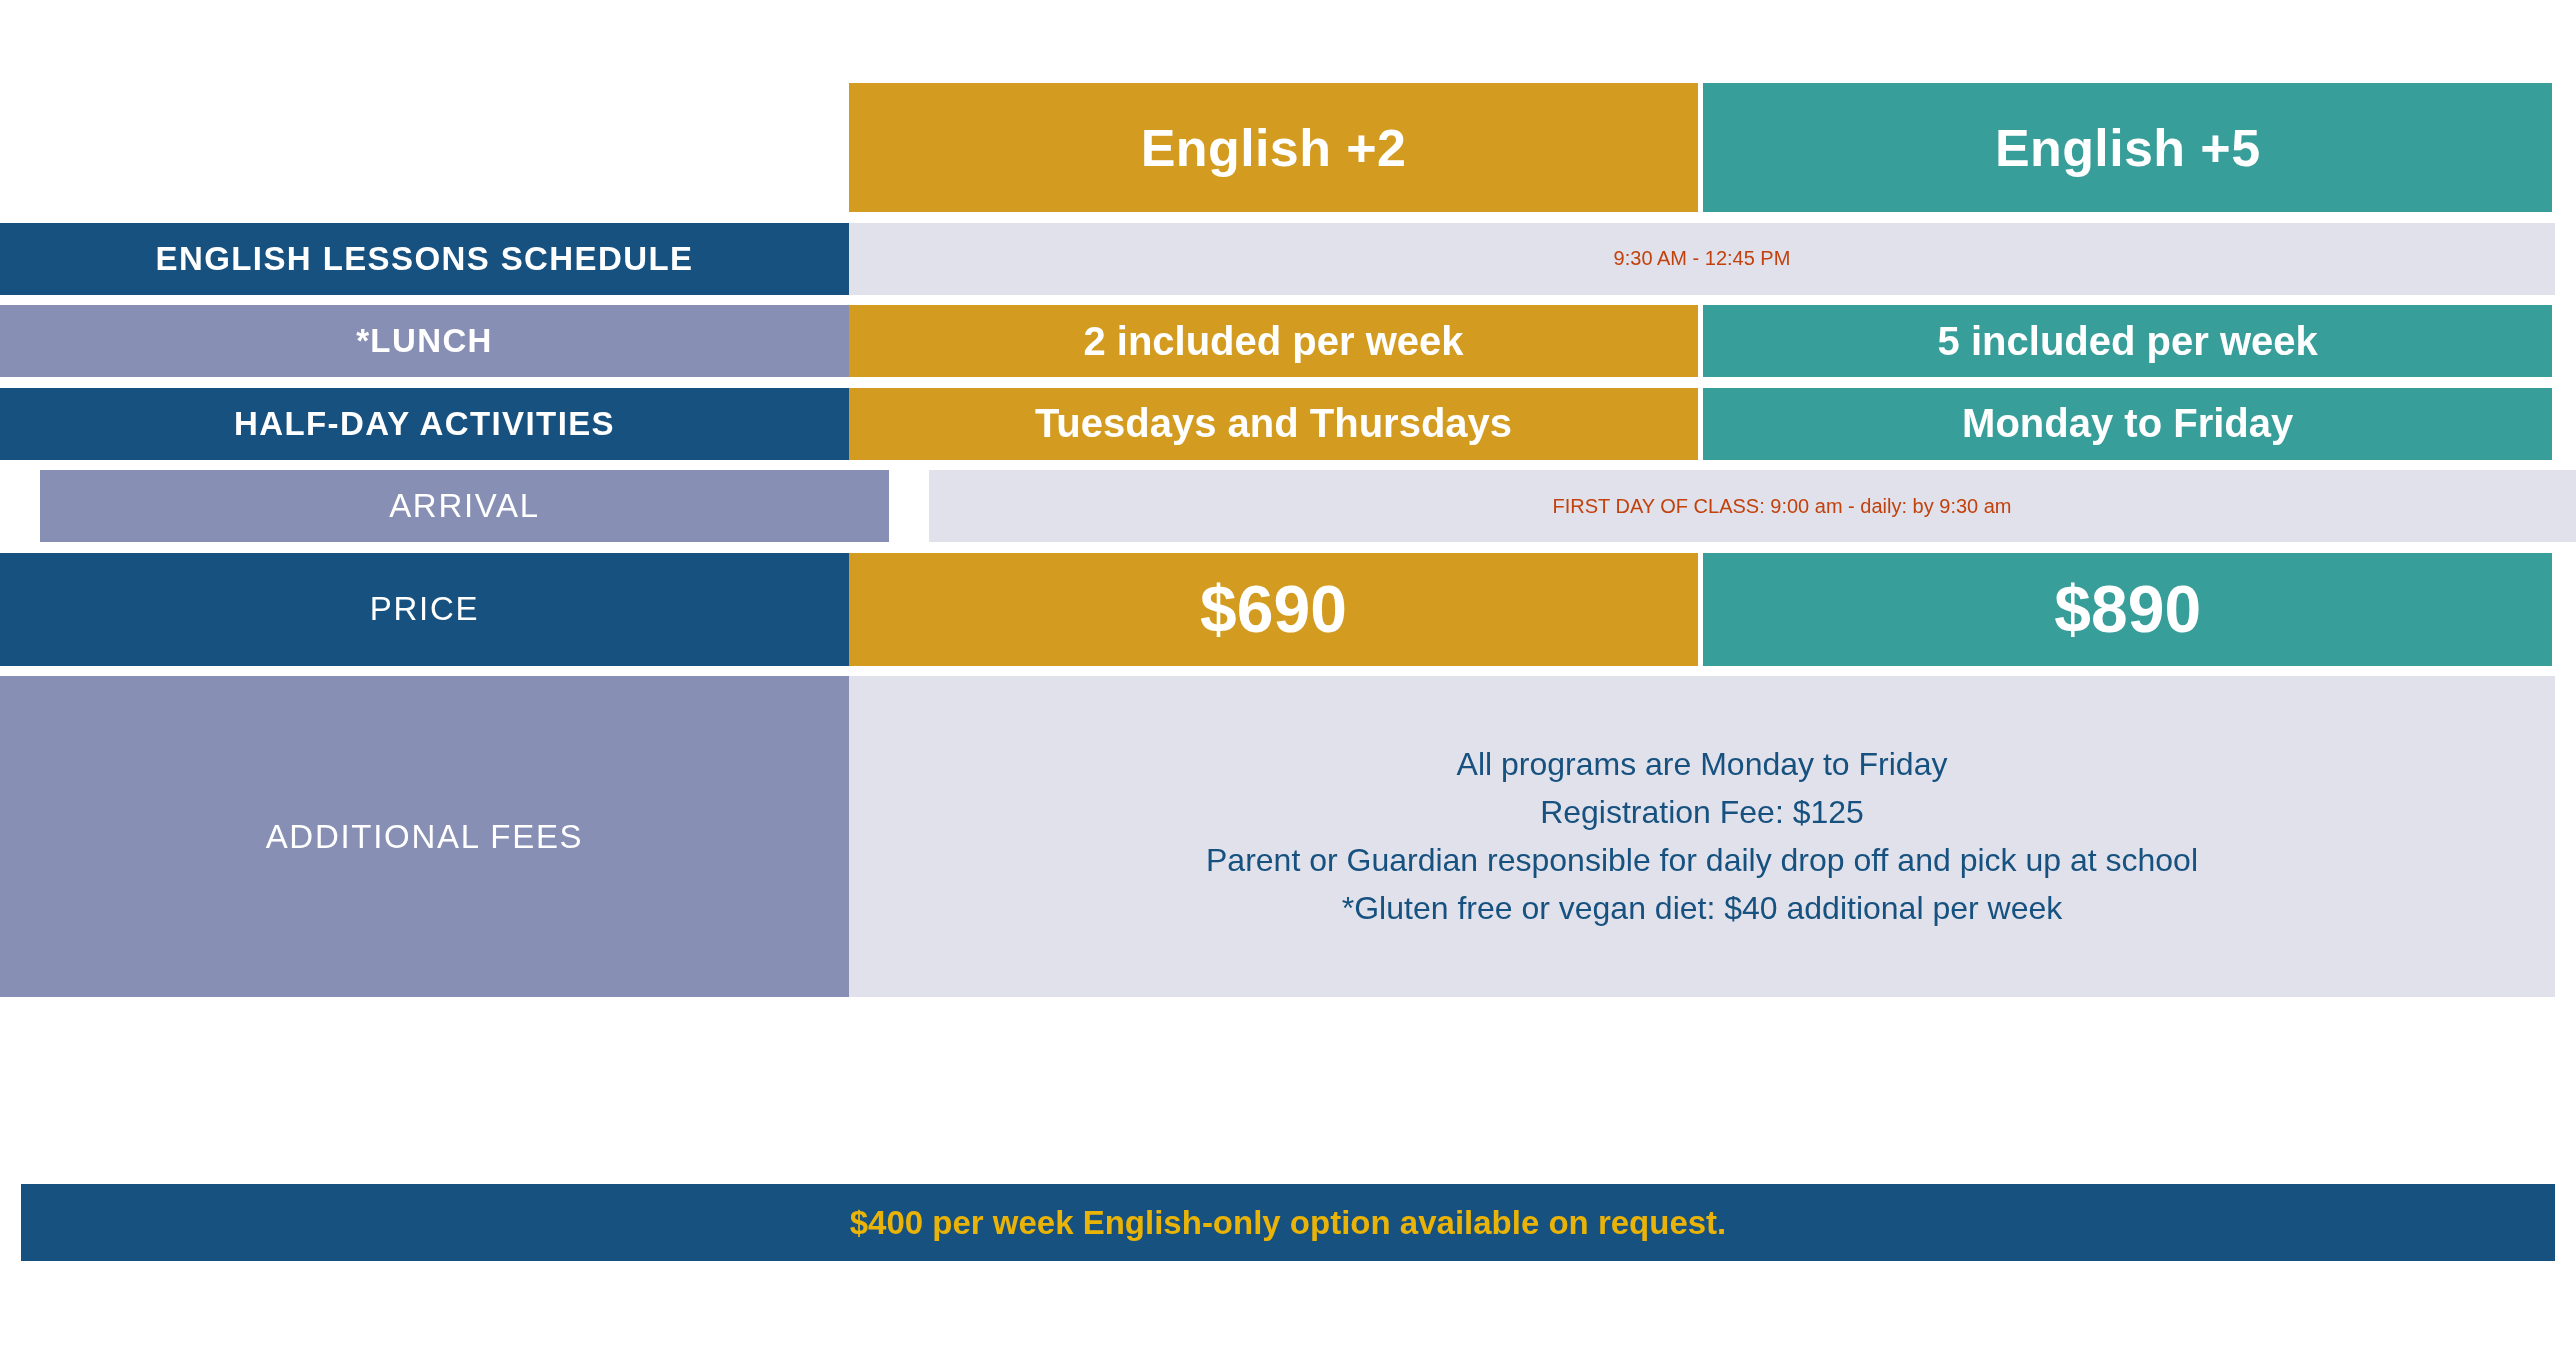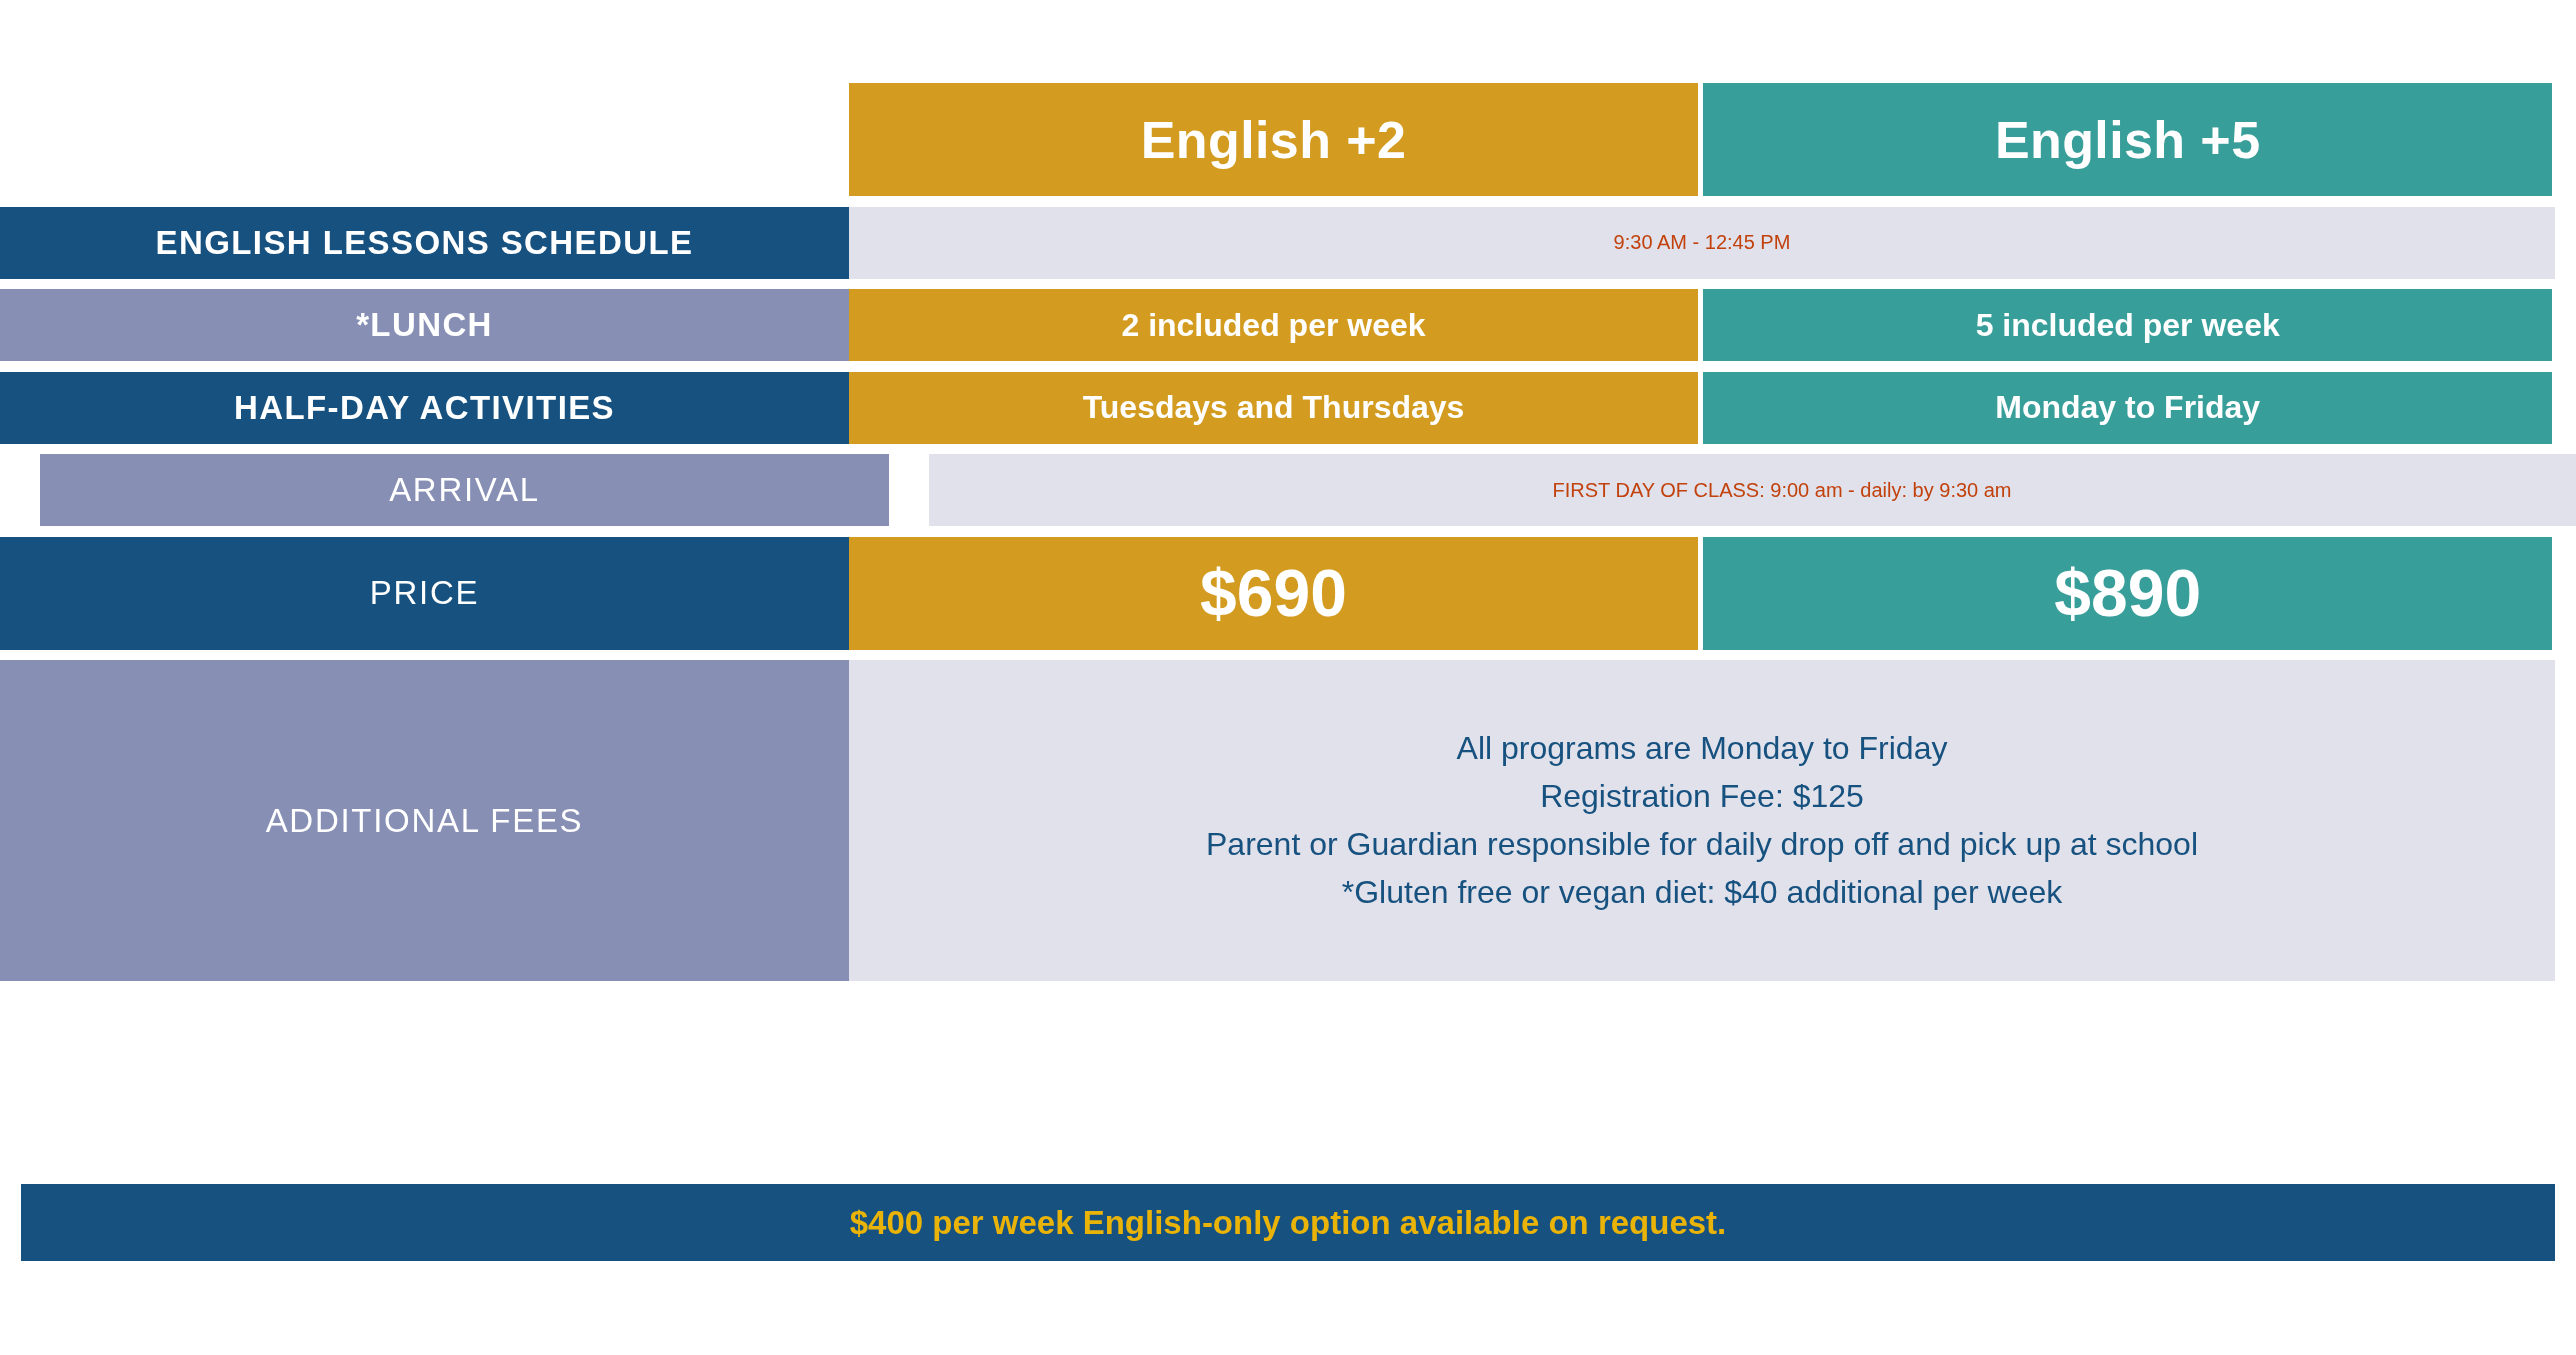--- a/index.html
+++ b/index.html
@@ -73,21 +73,21 @@
     display: flex;
     align-items: center;
     justify-content: center;
     text-align: center;
     box-sizing: border-box;
     padding: 0 12.2px;
   }
 
   
   .header-row .cell {
-    height: 113px;
+    height: 129px;
   }
   .header-title {
     color: #ffffff;
     font-size: 52px;
     font-weight: bold;
     letter-spacing: 0.4px;
   }
 
   
   .label-text {
@@ -98,21 +98,21 @@
     text-transform: uppercase;
   }
   .label-text.thin {
     font-weight: normal;
     letter-spacing: 1.7px;
   }
 
   
   .val-white {
     color: #ffffff;
-    font-size: 32px;
+    font-size: 40px;
     font-weight: bold;
   }
   .val-blue {
     color: #c2410c;
     font-size: 20px;
     font-weight: normal;
   }
   .price-text {
     color: #ffffff;
     font-size: 66px;

